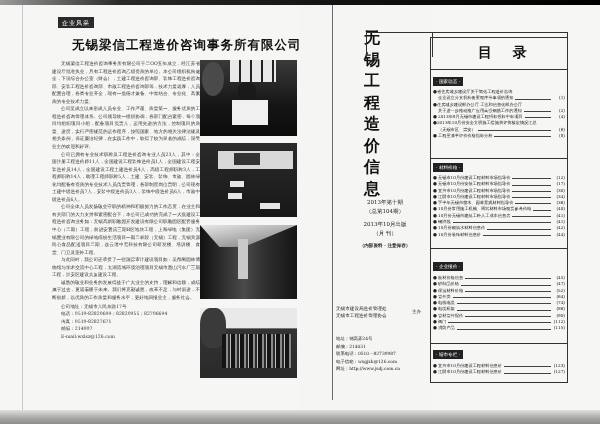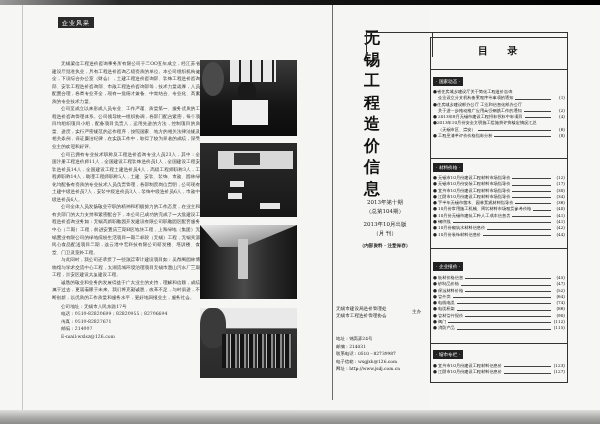--- a/index.html
+++ b/index.html
@@ -54,41 +54,42 @@
   .sponsor { position: absolute; left: 36px; top: 300px; width: 94px; font-size: 4.6px; line-height: 7px; color: #222; }
   .sponsor .org { display: block; }
   .sponsor .role { position: absolute; left: 76px; top: 3px; }
   .addr { position: absolute; left: 36px; top: 330px; width: 94px; font-size: 4.4px; line-height: 7.5px; color: #222; }
 
   
   .toc-page { position: absolute; left: 430px; top: 5px; width: 170px; height: 405px; background: #f6f6f4; }
   .toc-frame { position: absolute; left: 0; top: 32px; width: 138px; height: 346px; border: 1px solid #333; border-right-width: 1.5px; }
   .toc-header-box { position: absolute; left: -64px; top: 27px; width: 202px; height: 25px; border: 1px solid #333; border-bottom: none; }
   .toc-header-box .divider { position: absolute; left: 65px; top: 0; width: 1px; height: 24px; background: #333; }
-  .toc-title { position: absolute; left: 48px; top: 39px; font-family: "DejaVu Sans", sans-serif; font-weight: bold; font-size: 10px; letter-spacing: 8px; color: #111; }
+  .toc-title { position: absolute; left: 48px; top: 39px; font-family: "DejaVu Sans", sans-serif; font-weight: bold; font-size: 14px; letter-spacing: 8px; color: #111; }
   .sec-label { position: absolute; height: 9px; padding: 0 3px; background: #222; color: #fff; font-family: "DejaVu Sans", sans-serif; font-size: 4.6px; line-height: 9px; white-space: nowrap; }
   .sec-line { position: absolute; left: 0; width: 138px; height: 1px; background: #333; }
   .toc-list { position: absolute; left: 3px; width: 132px; font-size: 4.2px; color: #222; }
   .toc-item { position: relative; display: flex; align-items: flex-end; line-height: 6.3px; }
   .toc-item .bullet { width: 5px; flex: none; font-size: 4.5px; }
   .toc-item .text { flex: none; white-space: nowrap; }
   .toc-item .leader { flex: 1; border-bottom: 0.6px solid #444; margin: 0 2px 2px 2px; height: 1px; }
   .toc-item .page { flex: none; width: 12px; text-align: right; }
   .toc-item.multi { flex-wrap: wrap; }
   .toc-item .line1 { width: 100%; white-space: nowrap; padding-left: 5px; text-indent: -5px; }
   .toc-item .line2row { display: flex; width: 100%; align-items: flex-end; padding-left: 5px; }
 </style>
 </head>
 <body>
 
 <div class="top-shadow"></div>
 
 <div class="left-page">
   <div class="left-edge"></div>
   <div class="section-tag">企业风采</div>
+  <div class="company-title">无锡梁信工程造价咨询事务所有限公司</div>
 
   <div class="article">
     <p>无锡梁信工程造价咨询事务所有限公司于二OO五年成立，经江苏省建设厅批准执业，具有工程造价咨询乙级资质的单位。本公司组织机构健全，下设综合办公室（财会），土建工程造价咨询部、装饰工程造价咨询部、安装工程造价咨询部、市政工程造价咨询部等，技术力量雄厚，人员配置合理，各类专业齐全，现有一批德才兼备、中青结合、专业化、高素质的专业技术力量。</p>
     <p>公司至成立以来形成人员专业、工作严谨、质量第一、服务优质的工程造价咨询管理体系。公司领导统一组织协调，各部门配合紧密，每个项目均组织项目小组，配备项目负责人，运用先进的方法，控制项目的质量、进度，实行严密规范的运作程序，按照国家、地方的相关法律法规及相关条例，保证廉洁纪律，在实践工作中，取得了较为显著的成绩，深受业主的欢迎和好评。</p>
     <p>公司已拥有专业技术职称及工程造价咨询专业人员23人，其中：全国注册工程造价师11人，全国建设工程装饰造价员1人，全国建设工程安装造价员14人，全国建设工程土建造价员4人，高级工程师职称3人，工程师职称14人，助理工程师职称5人，土建、安装、装饰、市政、园林绿化均配备有资质的专业技术人员负责管理，各部制度岗位责明，公司现有土建中级造价员7人，安装中级造价员3人，装饰中级造价员6人，市政中级造价员6人。</p>
     <p>公司全体人员发扬敬业守职的精神和积极努力的工作态度，在业主和有关部门的大力支持和紧密配合下，本公司已成功的完成了一大批建设工程造价咨询业务如：无锡高新职教园开发建设有限公司职教园区配套服务中心（二期）工程，前进安置房三期B区地块工程，上海绿地（集团）无锡置业有限公司的绿地缤纷生活项目一期二标段（无锡）工程，无锡天源民心食品配送项目二期，连云港中宏科技有限公司研发楼、培训楼、食堂、门卫及室外工程。</p>
     <p>与此同时，我公司还承接了一些跟踪审计建设项目如：吴都阁园林博物馆与学术交流中心工程，太湖流域环境治理项目无锡市惠山污水厂三期工程，崇安区建设大厦建设工程。</p>
     <p>诚恳的敬业和业务的发展得益于广大业主的支持，理解和信赖，成绩属于过去，更需着眼于未来。我们将克勤诚恳，改革不足，与时俱进，不断创新，以优质的工作质量和服务水平，更好地回报业主，服务社会。</p>
     <div class="contact">
       <div>公司地址：无锡市人民东路17号</div>

